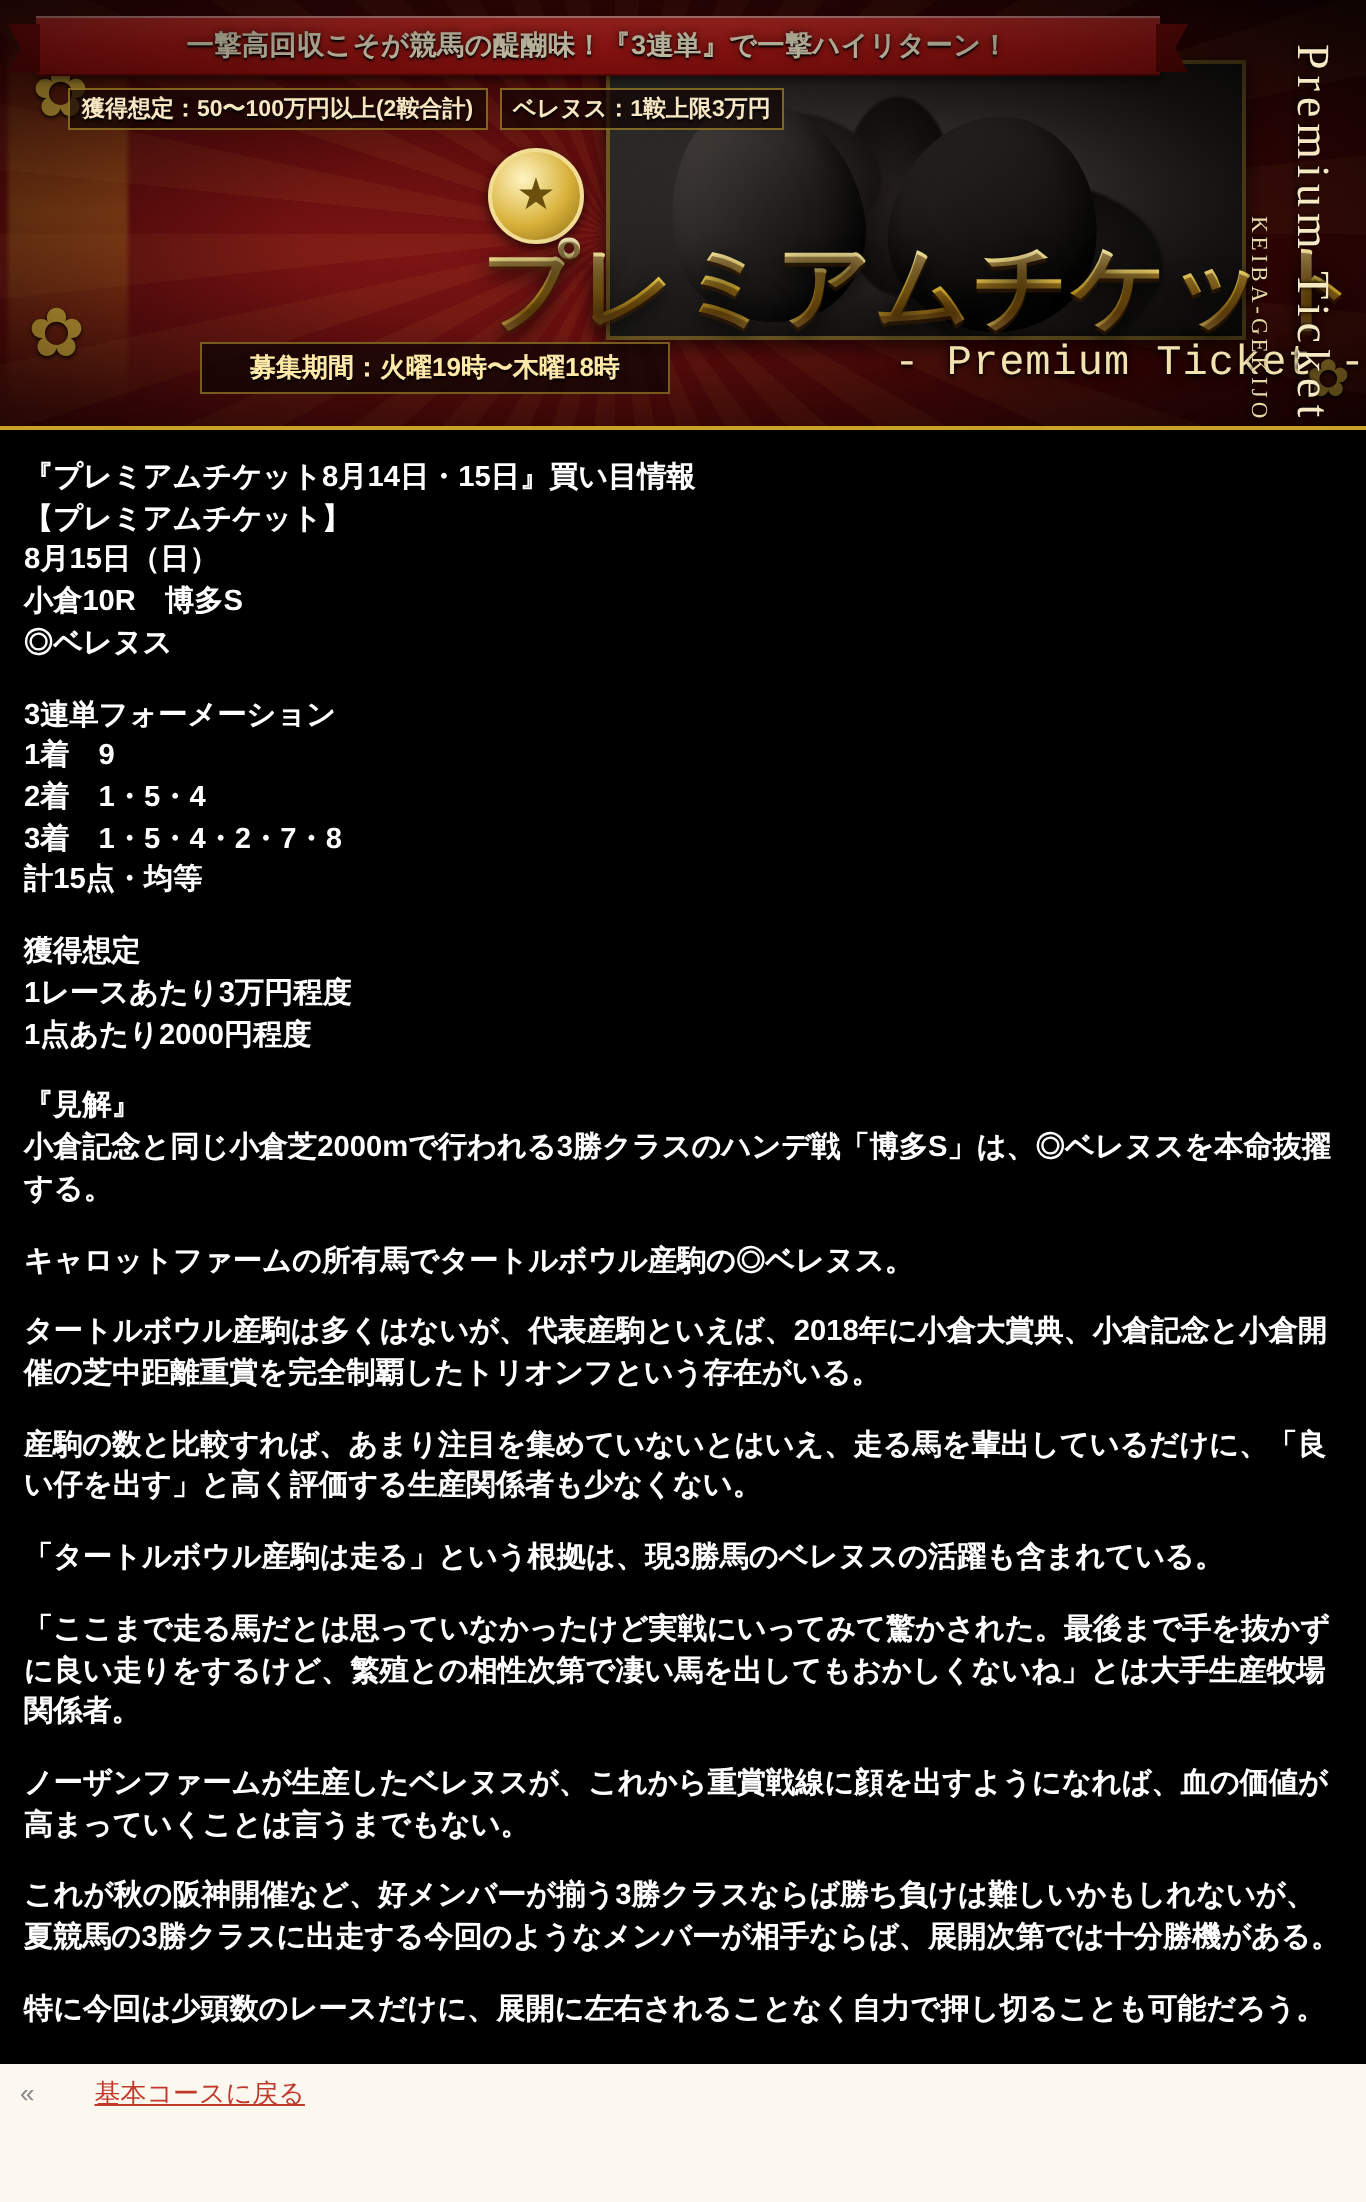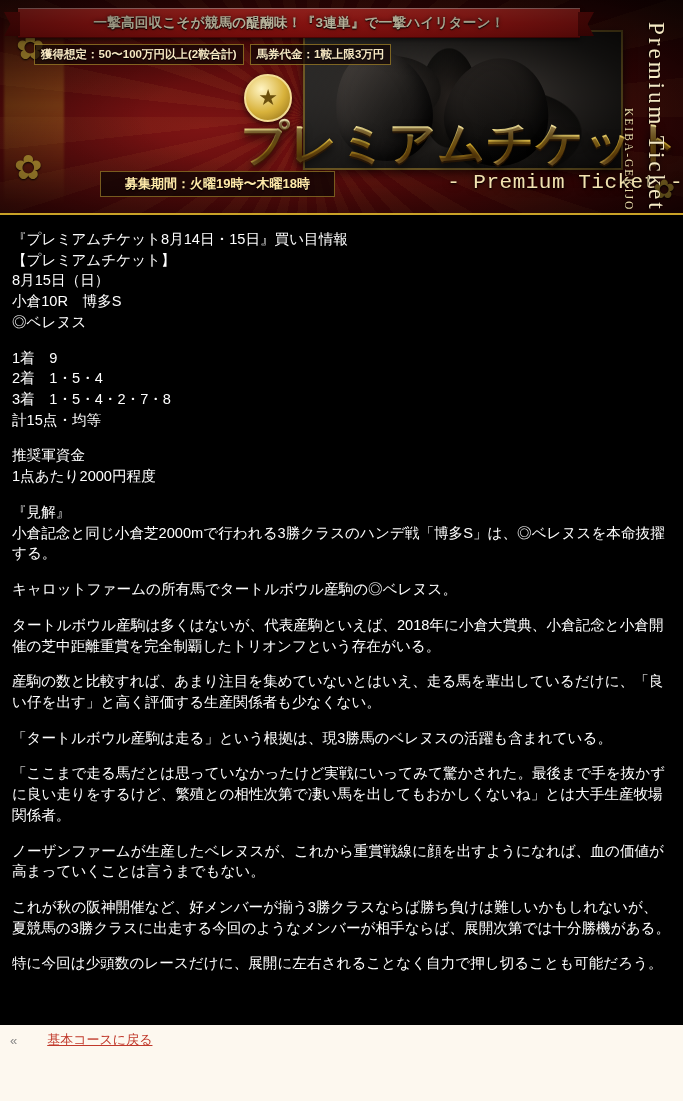--- a/index.html
+++ b/index.html
@@ -244,21 +244,21 @@
     white-space: nowrap;
   }
 
   
   .article {
     background: #000;
     color: #fff;
     padding: 14px 12px 16px 12px;
     font-size: 14.6px;
     line-height: 1.42;
-    font-weight: normal;
+    font-weight: bold;
     min-height: 810px;
   }
   .article p { margin: 0; }
   .blk { margin-bottom: 0; }
   .gap { height: 15px; }
   .para { margin-bottom: 0; }
 
   
   .footer {
     background: #fdf8ef;
@@ -296,21 +296,21 @@
       <div class="horse-head2"></div>
       <div class="horse-gloss"></div>
     </div>
 
     <div class="ribbon">
       <span class="ribbon-text">一撃高回収こそが競馬の醍醐味！『3連単』で一撃ハイリターン！</span>
     </div>
 
     <div class="info-row">
       <div class="info-box">獲得想定：50〜100万円以上(2鞍合計)</div>
-      <div class="info-box">馬券代金：1鞍上限3万円</div>
+      <div class="info-box">ベレヌス：1鞍上限3万円</div>
     </div>
 
     <div class="rosette">
       <div class="disc"></div>
       <div class="star">★</div>
     </div>
 
     <div class="main-title">
       <div class="jp">プレミアムチケット</div>
       <div class="en">- Premium Ticket -</div>
@@ -327,28 +327,30 @@
   <div class="article">
 
     <p class="blk">『プレミアムチケット8月14日・15日』買い目情報</p>
     <p class="blk">【プレミアムチケット】</p>
     <p class="blk">8月15日（日）</p>
     <p class="blk">小倉10R　博多S</p>
     <p class="blk">◎ベレヌス</p>
 
     <div class="gap"></div>
 
+    <p class="blk">3連単フォーメーション</p>
     <p class="blk">1着　9</p>
     <p class="blk">2着　1・5・4</p>
     <p class="blk">3着　1・5・4・2・7・8</p>
     <p class="blk">計15点・均等</p>
 
     <div class="gap"></div>
 
-    <p class="blk">推奨軍資金</p>
+    <p class="blk">獲得想定</p>
+    <p class="blk">1レースあたり3万円程度</p>
     <p class="blk">1点あたり2000円程度</p>
 
     <div class="gap"></div>
 
     <p class="blk">『見解』</p>
     <p class="para">小倉記念と同じ小倉芝2000mで行われる3勝クラスのハンデ戦「博多S」は、◎ベレヌスを本命抜擢する。</p>
     <div class="gap"></div>
     <p class="para">キャロットファームの所有馬でタートルボウル産駒の◎ベレヌス。</p>
     <div class="gap"></div>
     <p class="para">タートルボウル産駒は多くはないが、代表産駒といえば、2018年に小倉大賞典、小倉記念と小倉開催の芝中距離重賞を完全制覇したトリオンフという存在がいる。</p>

